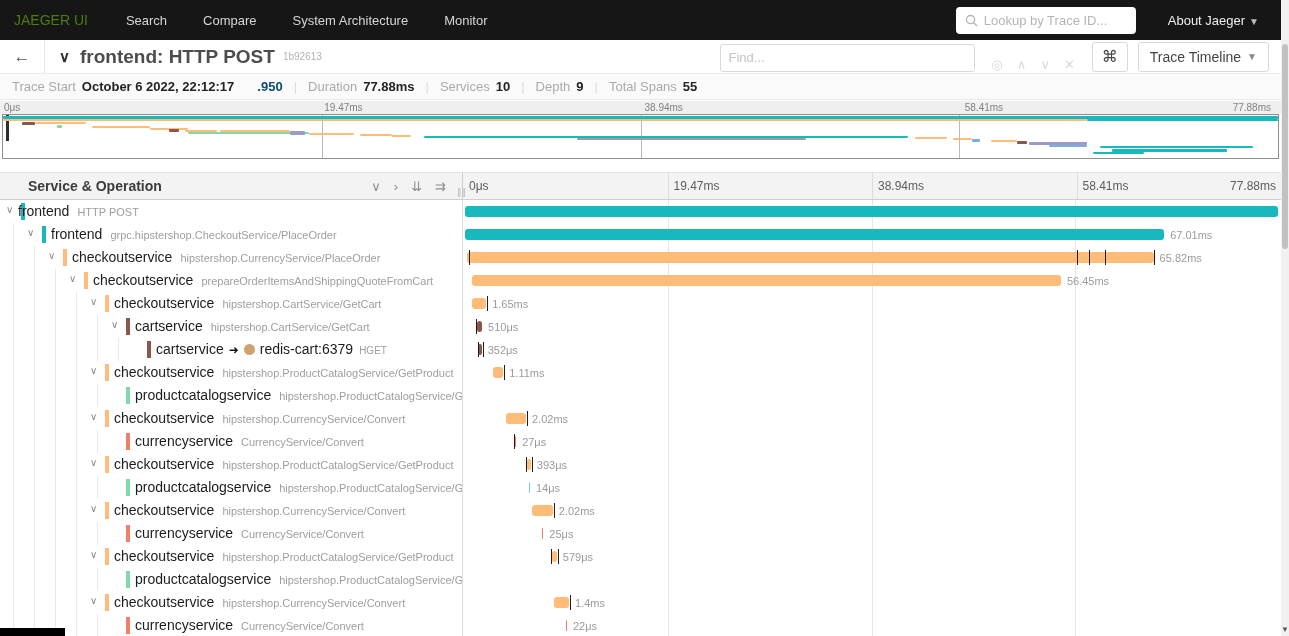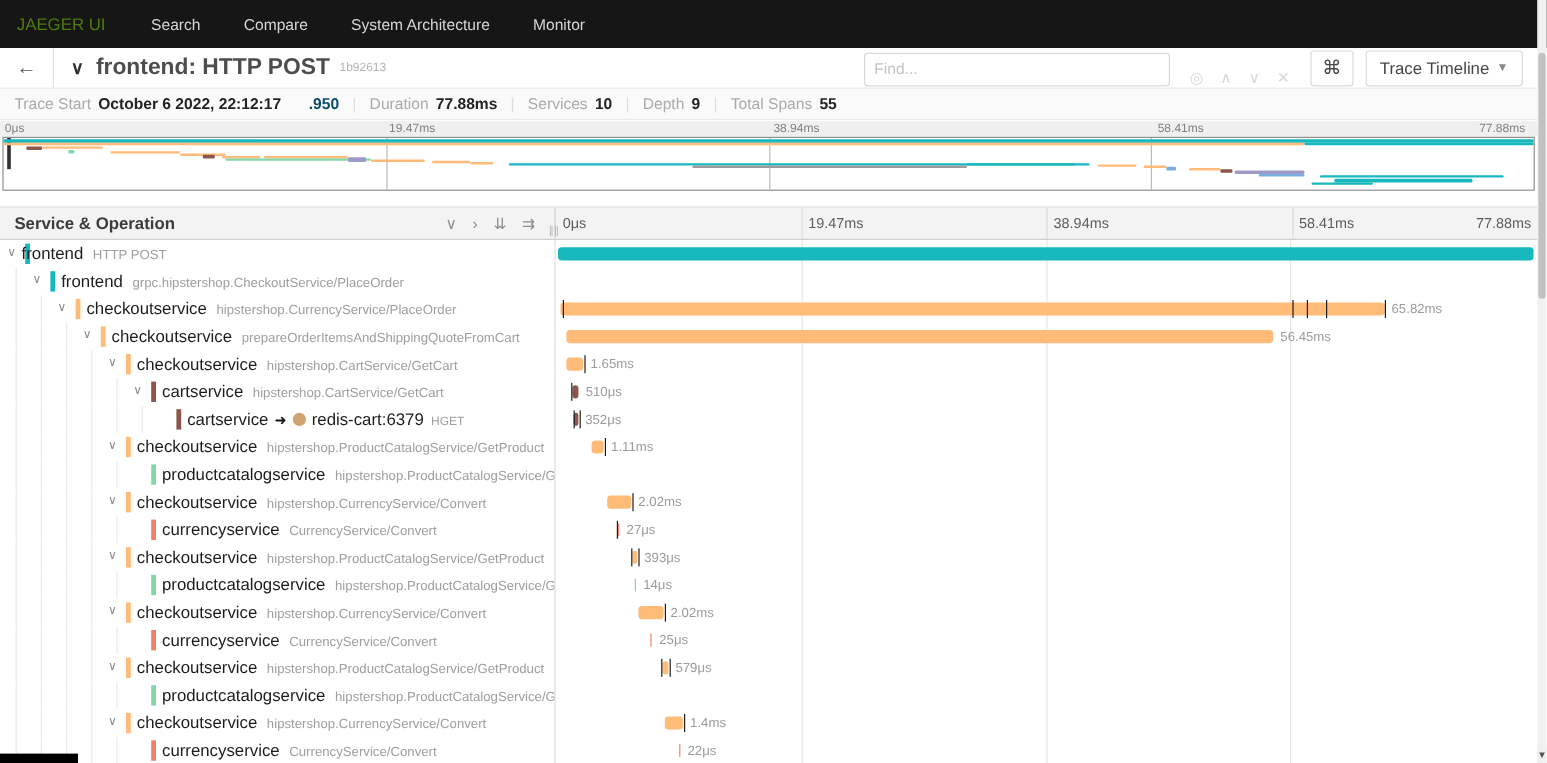--- a/index.html
+++ b/index.html
@@ -46,21 +46,21 @@
   
   .mini-ticks { position:absolute; top:101px; left:0; width:1281px; height:13px; background:#efefef; font-size:10px; color:#828282; }
   .mini-ticks .mt { position:absolute; top:1px; }
   .mini-map { position:absolute; top:114px; left:2px; width:1277px; height:45px; background:#fff; border:1px solid #8f8f8f; cursor:crosshair; }
   .mini-grid { position:absolute; top:0; width:1px; height:100%; background:#b9b9b9; }
   .mini-seg { position:absolute; border-radius:1px; }
   .mini-handle { position:absolute; left:3px; top:0; width:3px; height:26px; background:#2f2f2f; }
 
   
   .mhead { position:absolute; top:172px; left:0; width:1281px; height:28px; background:#f3f3f3; border-top:1px solid #e4e4e4; border-bottom:1px solid #cfcfcf; display:flex; }
-  .mhead-left { width:463px; position:relative; display:flex; align-items:center; padding-left:12px; border-right:1px solid #cfcfcf; }
+  .mhead-left { width:463px; position:relative; display:flex; align-items:center; padding-left:28px; border-right:1px solid #cfcfcf; }
   .mhead-title { font-size:14px; font-weight:700; color:#3c3c3c; }
   .mhead-icons { margin-left:auto; display:flex; align-items:center; color:#8f8f8f; font-size:13px; padding-right:16px; }
   .mhead-icons span { margin-left:13px; cursor:pointer; }
   .split-handle { position:absolute; right:-4px; bottom:2px; color:#b5b5b5; font-size:9px; cursor:col-resize; z-index:3;}
   .mhead-right { position:relative; flex:1; font-size:12px; color:#5d5d5d; }
   .mhead-right .tick { position:absolute; top:6px; }
 
   
   .rows { position:absolute; top:200px; left:0; width:1281px; height:436px; overflow:hidden; background:#fff; }
   .gridlines { position:absolute; top:0; left:465px; width:813px; height:100%; pointer-events:none; }
@@ -92,20 +92,30 @@
 <div id="app">
 
   <div class="nav">
     <div class="nav-brand">JAEGER UI</div>
     <div id="nav-items" style="display:flex;align-items:center;">
         <div class="nav-item">Search</div>
         <div class="nav-item">Compare</div>
         <div class="nav-item">System Architecture</div>
         <div class="nav-item">Monitor</div>
       </div>
+    <div class="nav-right">
+      <div class="lookup">
+        <svg width="13" height="13" viewBox="0 0 14 14">
+            <circle cx="6" cy="6" r="4.4" fill="none" stroke="#b5b5b5" stroke-width="1.4"></circle>
+            <line x1="9.4" y1="9.4" x2="13" y2="13" stroke="#b5b5b5" stroke-width="1.4"></line>
+          </svg>
+        <input placeholder="Lookup by Trace ID..." style="">
+      </div>
+      <div class="about"><span>About Jaeger</span><span class="chev">▼</span></div>
+    </div>
   </div>
 
   <div class="thead">
     <div class="back">
         <span>←</span>
       </div>
     <div class="tchev">∨</div>
     <div class="ttitle">frontend: HTTP POST</div>
     <div class="tid">1b92613</div>
     <div class="thead-right">
@@ -228,20 +238,24 @@
           <div class="bar" style="left: 0%; width: 100%; background: rgb(23, 184, 190);"></div>
         </div>
       </div>
       <div class="row">
         <div class="row-left">
           <div class="guide" style="left: 13px;"></div>
           <div class="chevron" style="left: 27px;">∨</div>
           <div class="colorbar" style="left: 42px; background: rgb(23, 184, 190);"></div>
           <div class="svc" style="left: 51px;"><span>frontend</span><span class="op">grpc.hipstershop.CheckoutService/PlaceOrder</span></div>
         </div>
+        <div class="row-right">
+          <div class="bar" style="left: 0%; width: 86%; background: rgb(23, 184, 190);"></div>
+          <div class="bar-label" style="left: calc(86% + 6px);">67.01ms</div>
+        </div>
       </div>
       <div class="row">
         <div class="row-left">
           <div class="guide" style="left: 13px;"></div>
           <div class="guide" style="left: 34px;"></div>
           <div class="chevron" style="left: 48px;">∨</div>
           <div class="colorbar" style="left: 63px; background: rgb(255, 187, 120);"></div>
           <div class="svc" style="left: 72px;"><span>checkoutservice</span><span class="op">hipstershop.CurrencyService/PlaceOrder</span></div>
         </div>
         <div class="row-right">

